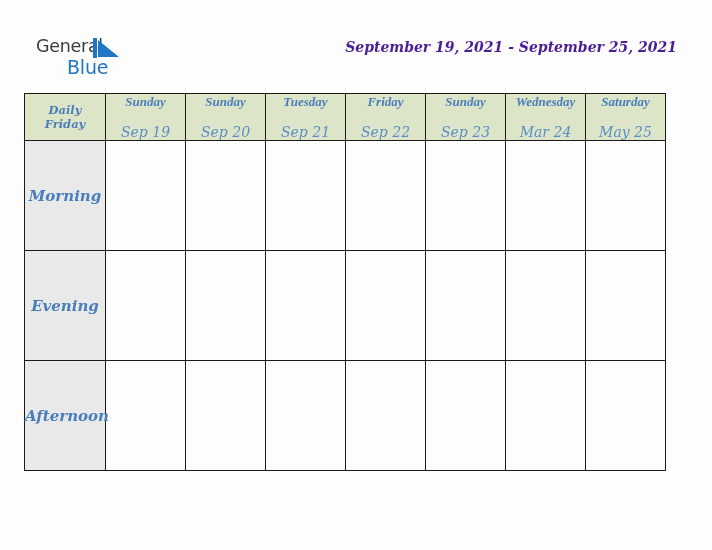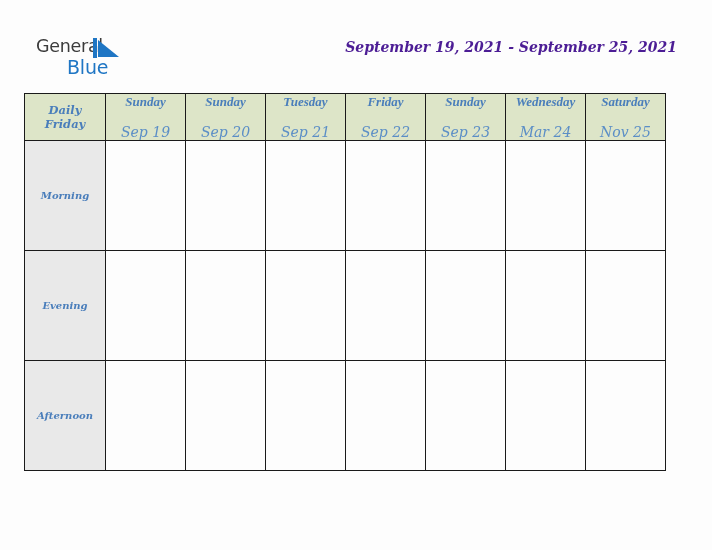--- a/index.html
+++ b/index.html
@@ -152,21 +152,21 @@
     line-height: 15px;
     margin-top: 16px;
   }
 
   tbody tr { height: 110px; }
   td.period-label {
     background: #e9e9e9;
   }
   .period-text {
     font-family: "DejaVu Serif", "Liberation Serif", serif;
-    font-size: 10px;
+    font-size: 15px;
     font-weight: bold;
     font-style: italic;
     color: #4a7ebb;
     line-height: 14px;
   }
   td.slot {
     background: #fdfdfd;
   }
 </style>
 </head>
@@ -229,21 +229,21 @@
         <th>
           <div class="day-name">Sunday</div>
           <div class="day-date">Sep 23</div>
         </th>
         <th>
           <div class="day-name">Wednesday</div>
           <div class="day-date">Mar 24</div>
         </th>
         <th>
           <div class="day-name">Saturday</div>
-          <div class="day-date">Nov 25</div>
+          <div class="day-date">May 25</div>
         </th>
       </tr>
     </thead>
     <tbody>
       <tr>
         <td class="period-label">
           <div class="period-text">Morning</div>
         </td>
         <td class="slot"></td>
         <td class="slot"></td>

